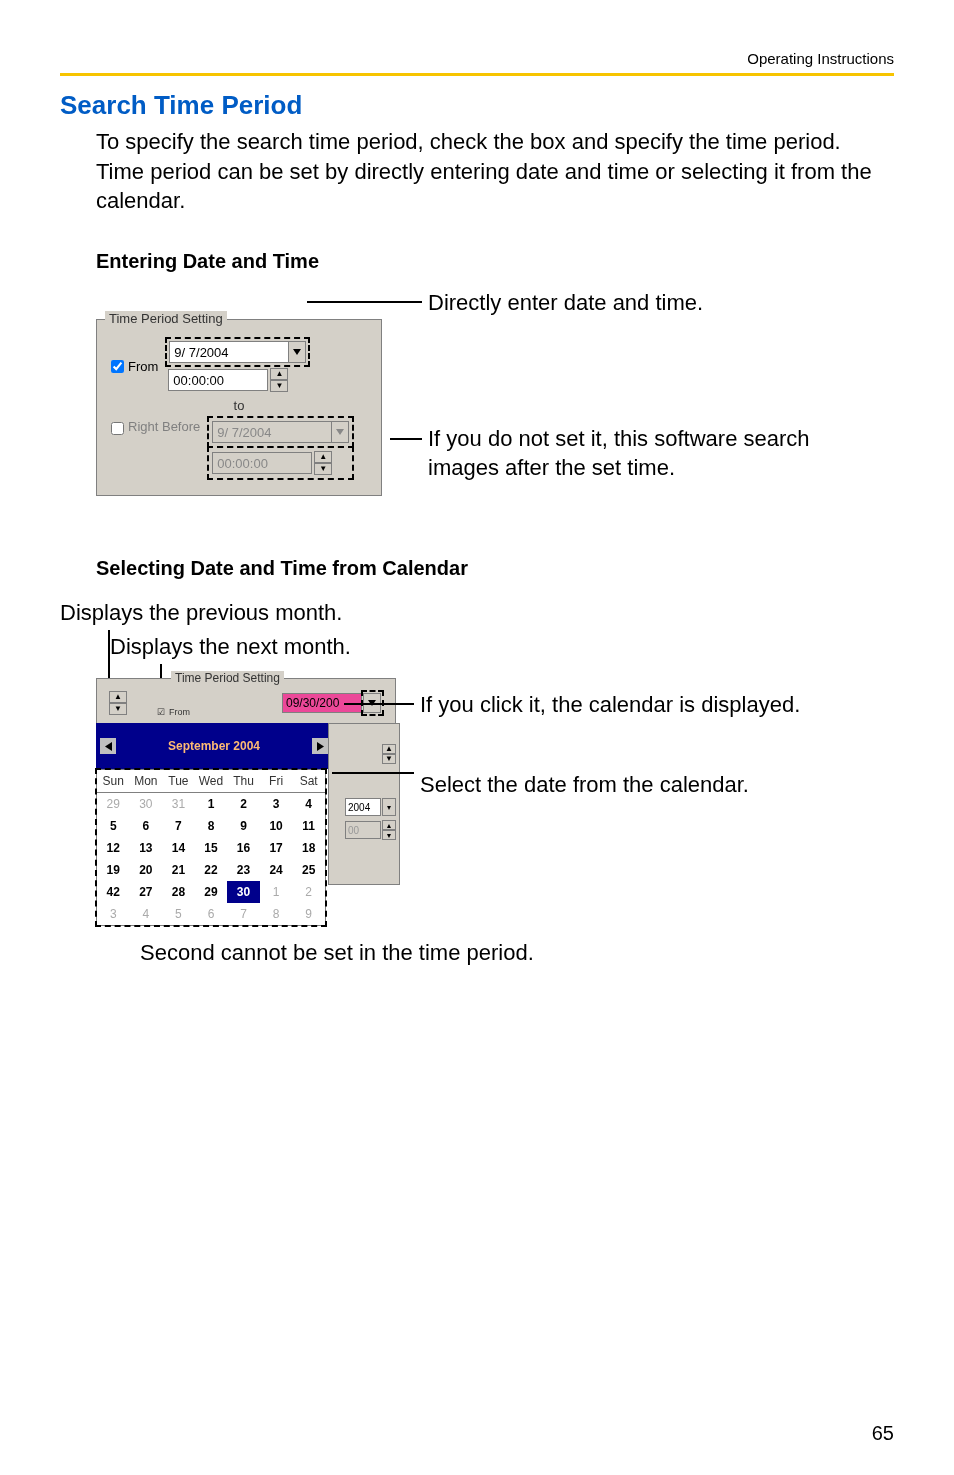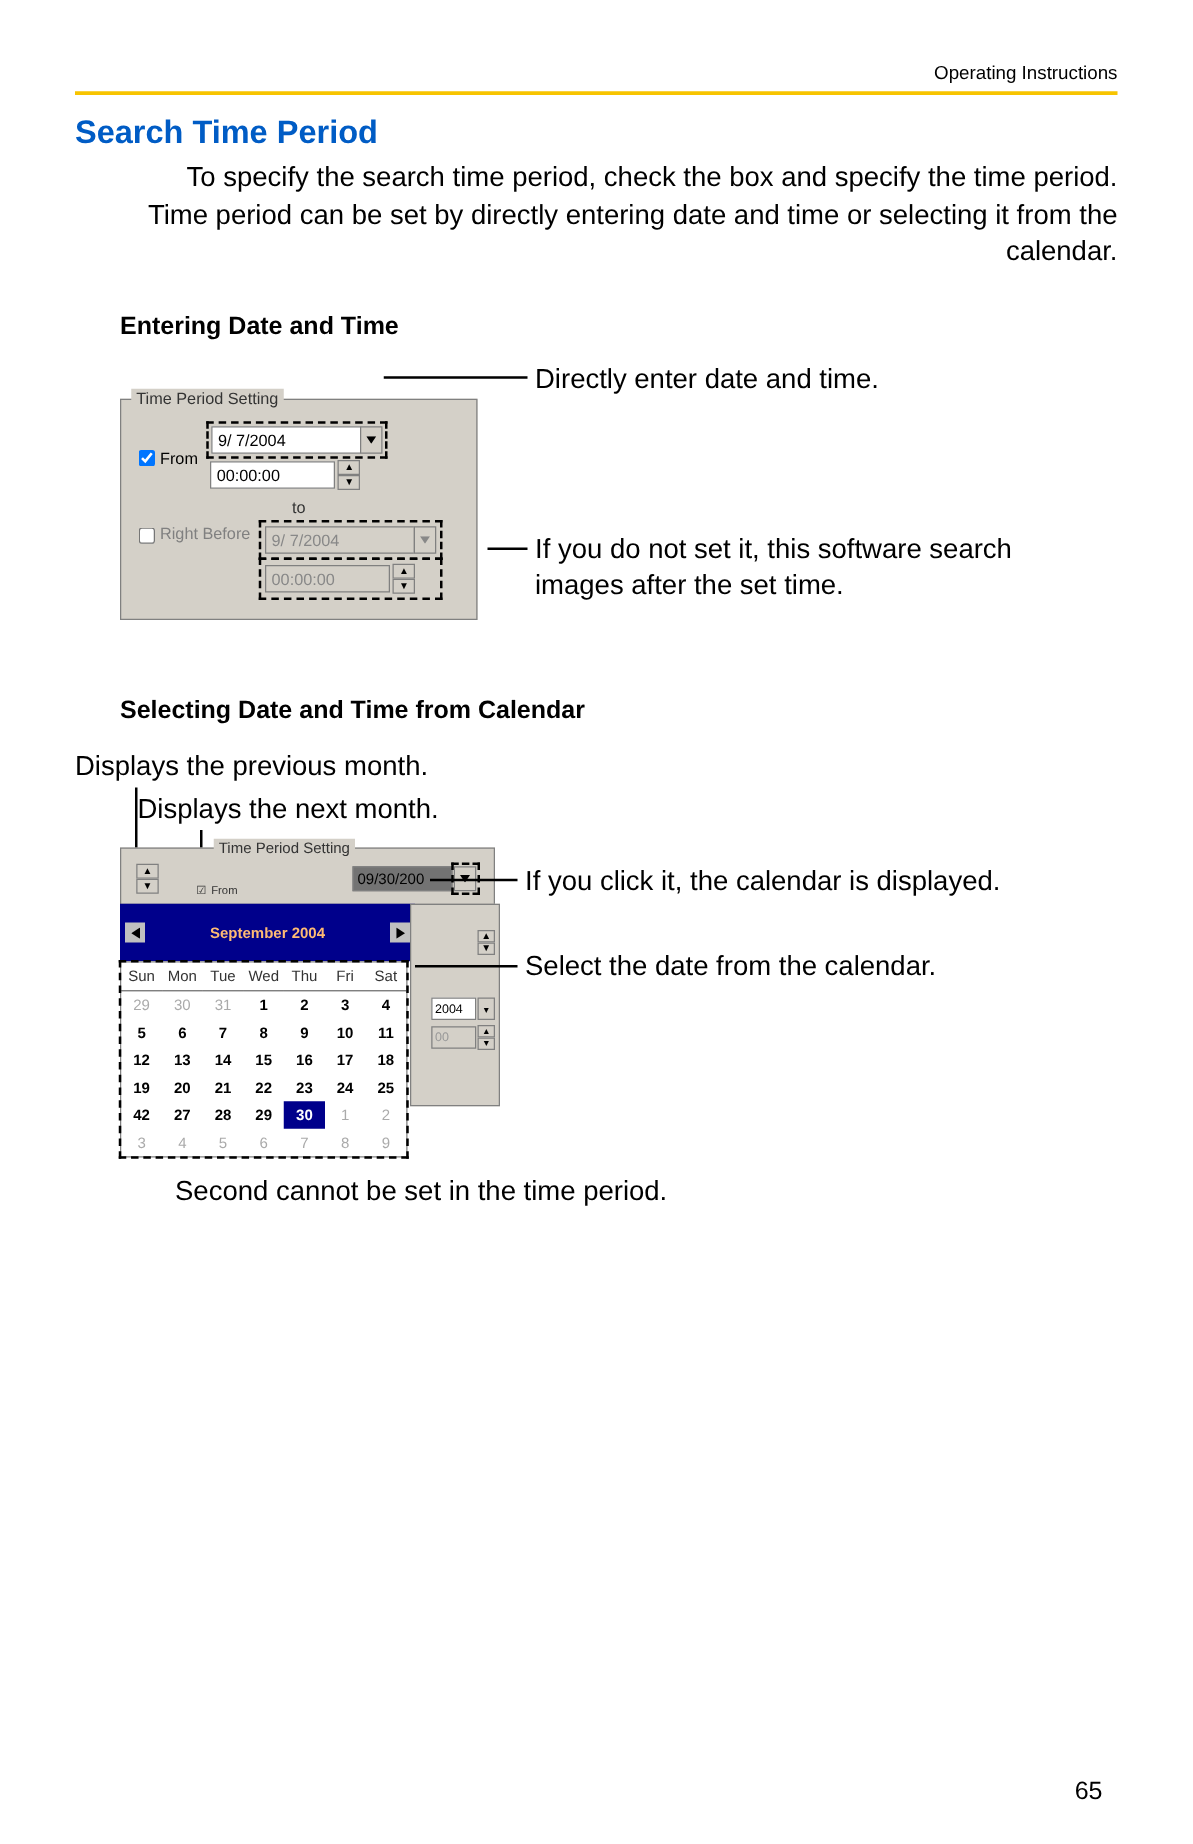--- a/index.html
+++ b/index.html
@@ -28,21 +28,20 @@
     color: #005cc5;
     font-size: 26px;
     margin: 14px 0 6px 0;
     font-weight: bold;
   }
   .intro {
     font-size: 22px;
     margin-left: 36px;
     line-height: 1.35;
     white-space: pre-line;
-    text-align: right;
   }
   .subhead {
     font-size: 20px;
     font-weight: bold;
     margin: 34px 0 20px 36px;
   }
   
   .panel-row {
     display: flex;
     align-items: flex-start;
@@ -148,21 +147,21 @@
     border: 1px solid #808080;
     padding: 6px 8px 2px 8px;
     position: relative;
   }
   .cal-topstrip .fieldset-label {
     position: absolute; top: -8px; left: 74px;
     background: #d4d0c8; padding: 0 4px; color: #333;
   }
   .cal-top-inner { display: flex; align-items: center; justify-content: flex-end; gap: 2px; margin-top: 8px; margin-right: 6px; }
   .cal-top-date {
-    background: #737373; border: 1px solid #808080;
+    background: #ec4899; border: 1px solid #808080;
     height: 18px; width: 72px;
     display: flex; align-items: center; padding: 0 3px;
   }
   .cal-month-bar {
     background: #00008b;
     color: #fdba74;
     display: flex;
     align-items: center;
     justify-content: space-between;
     height: 22px;
@@ -237,21 +236,21 @@
     text-decoration: underline;
     margin: 50px 0 8px 36px;
   }
   .note-body {
     font-size: 22px;
     margin-left: 80px;
   }
   .page-num {
     position: absolute;
     bottom: 30px;
-    right: 72px;
+    right: 60px;
     font-size: 20px;
     margin-left: 21px;
   }
 </style>
 </head>
 <body>
 
 <div class="page">
 
   <div class="header-text">Operating Instructions</div>
@@ -469,19 +468,19 @@
             </span>
           </div>
         </div>
       </div>
     </div>
 
     <div style="position:absolute; left:284px; top:103px; width:70px; height:2px; background:#000;"></div>
     <div class="cal-annot" style="left:360px; top:92px;">If you click it, the calendar is displayed.</div>
 
     <div style="position:absolute; left:272px; top:172px; width:82px; height:2px; background:#000;"></div>
-    <div class="cal-annot" style="left:360px; top:160px;">Select the date from the calendar.</div>
+    <div class="cal-annot" style="left:360px; top:172px;">Select the date from the calendar.</div>
   </div>
 
   <div class="note-body">Second cannot be set in the time period.</div>
 
   <div class="page-num">65</div>
 </div>
 
 </body></html>

